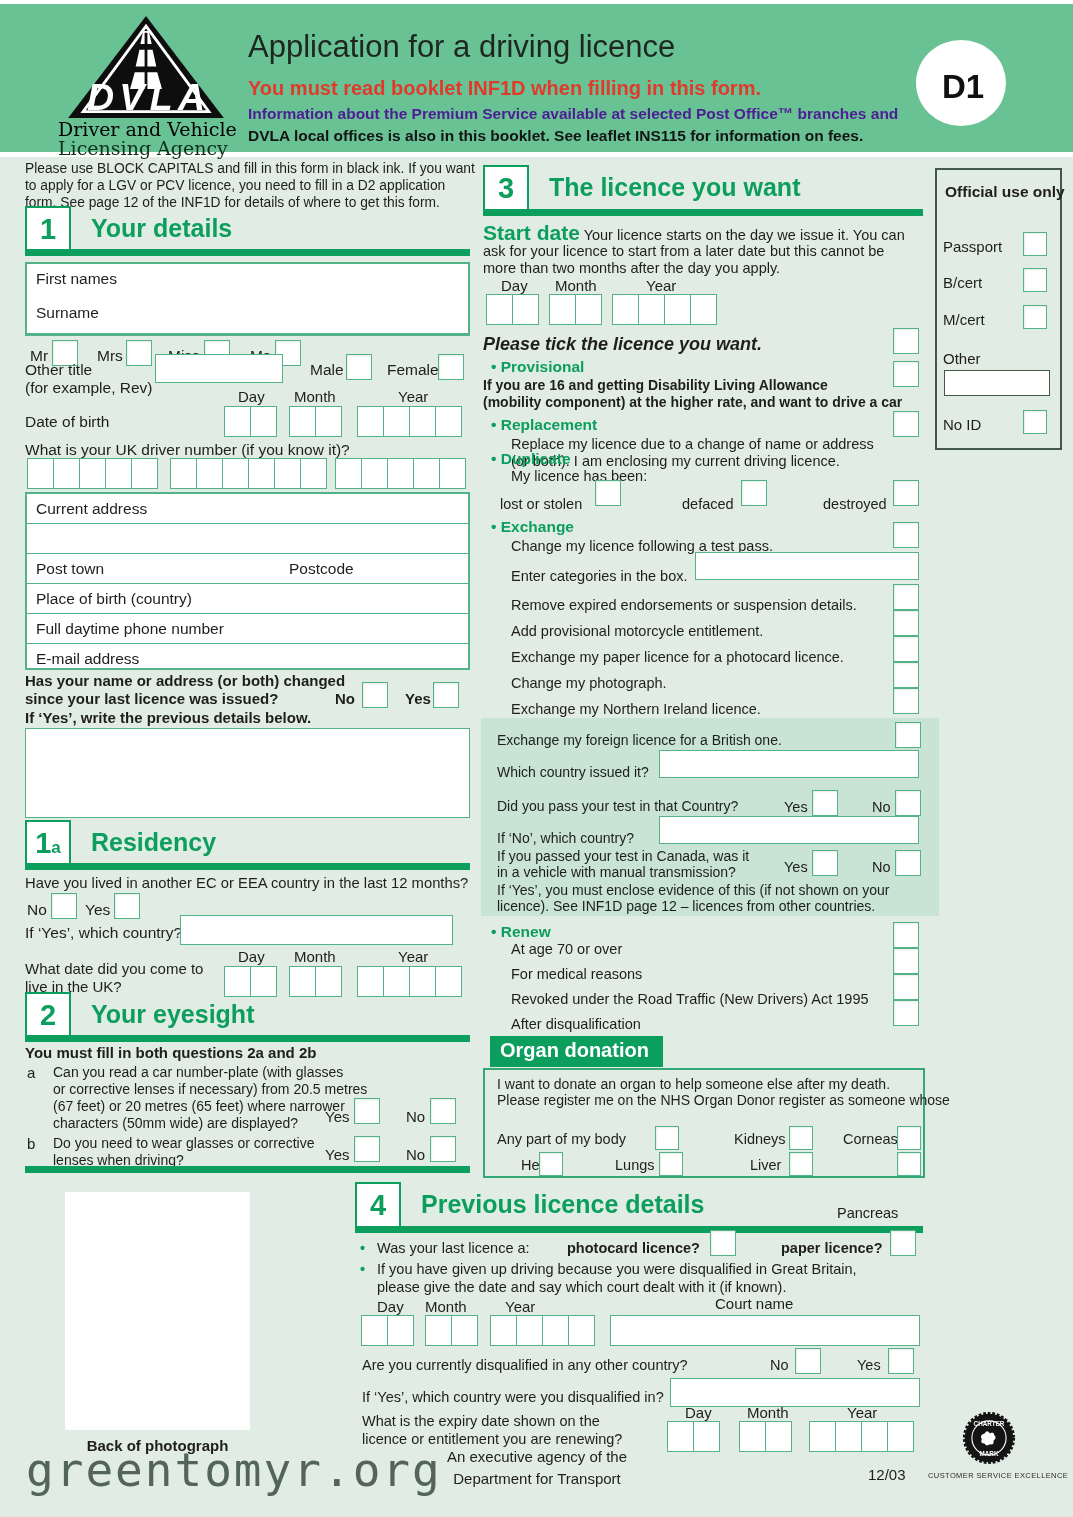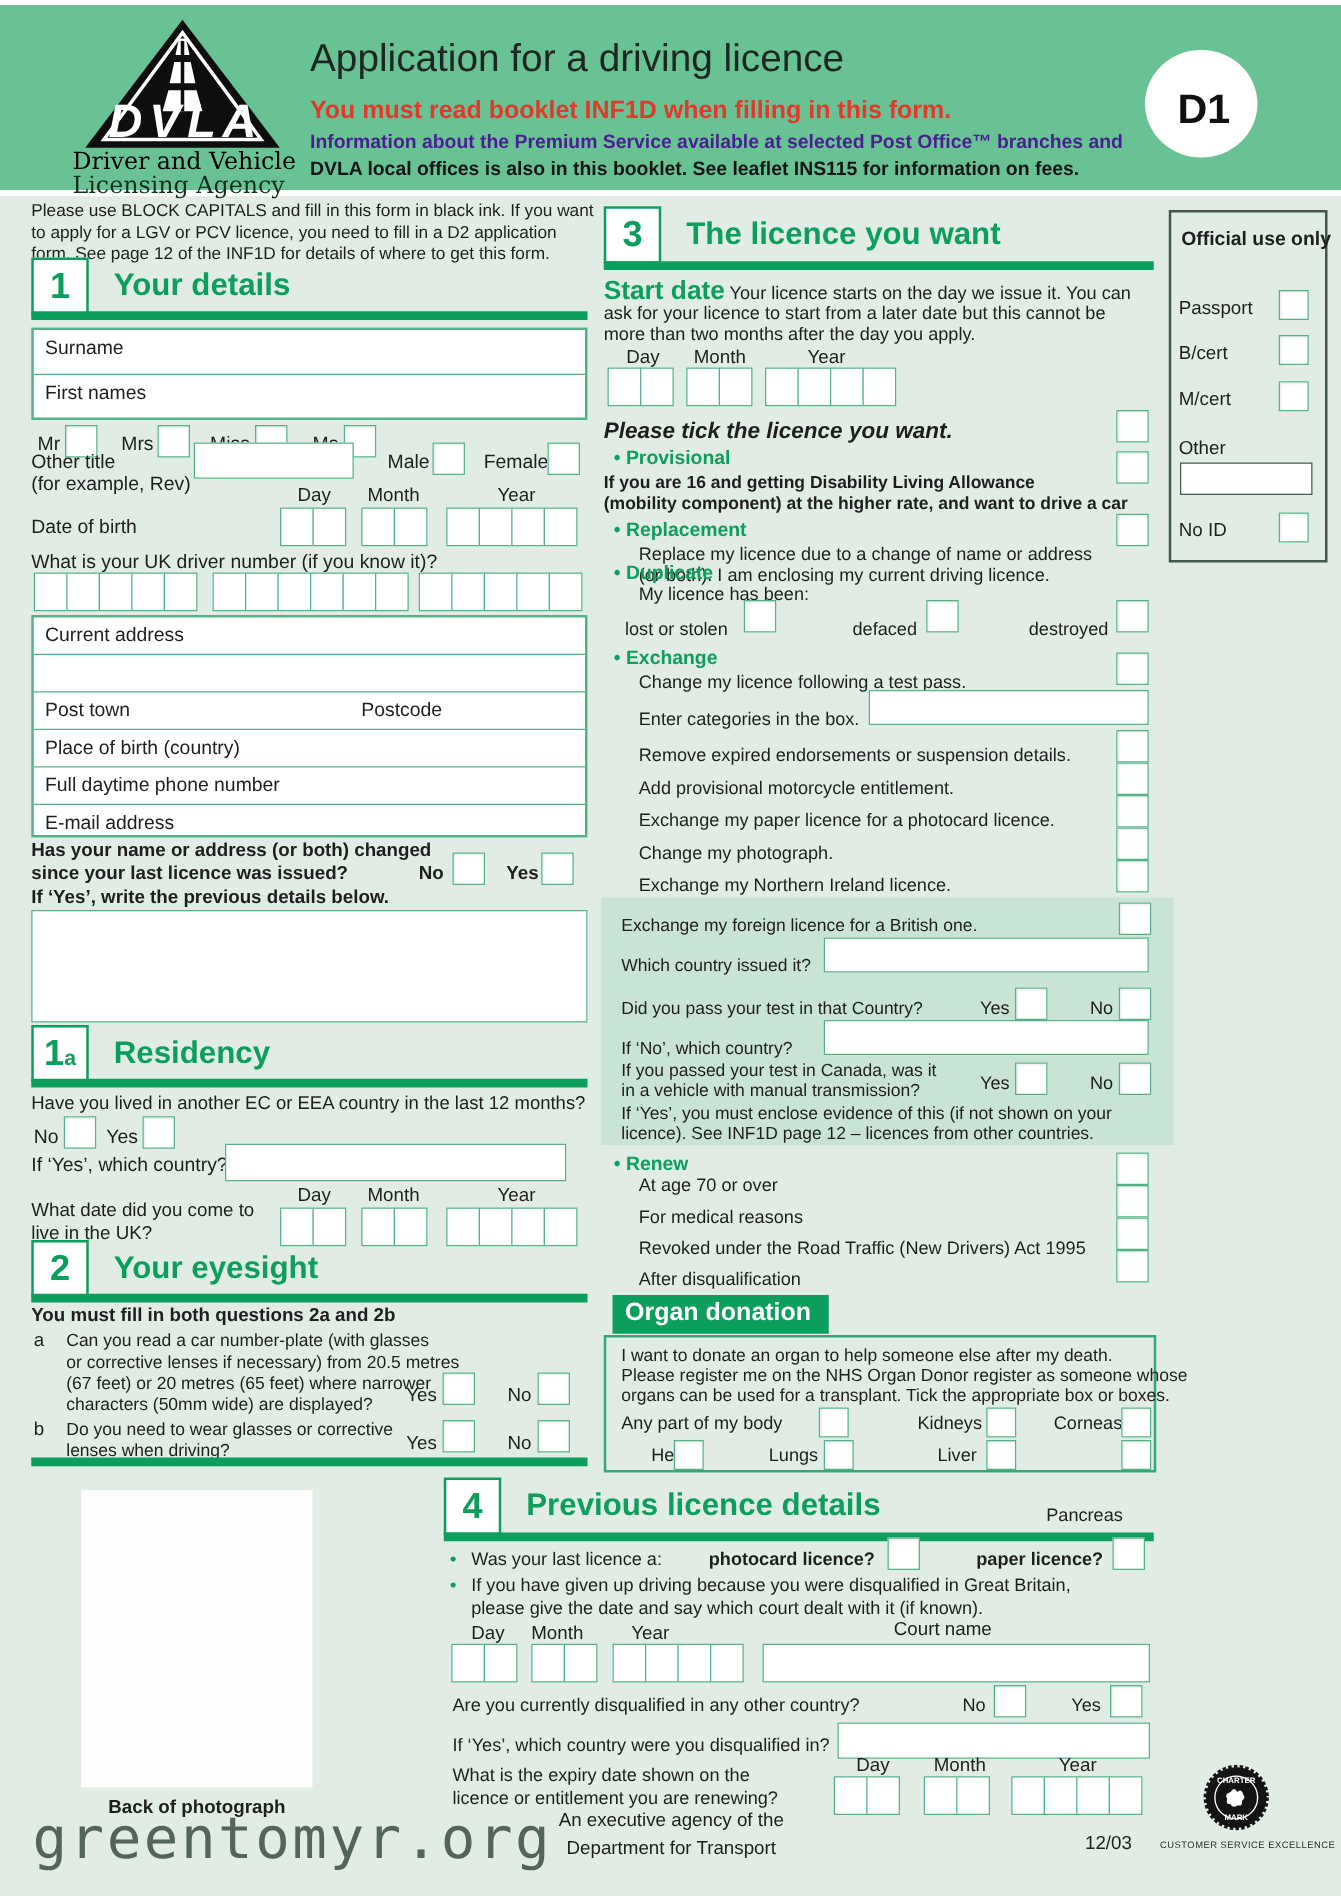--- a/index.html
+++ b/index.html
@@ -56,22 +56,22 @@
   <div class="col" style="left:25px;top:160px;width:445px;height:1015px;">
     <div class="t" style="left:0;top:0;font-size:13.8px;">Please use BLOCK CAPITALS and fill in this form in black ink. If you want</div>
     <div class="t" style="left:0;top:17px;font-size:13.8px;">to apply for a LGV or PCV licence, you need to fill in a D2 application</div>
     <div class="t" style="left:0;top:34px;font-size:13.8px;">form. See page 12 of the INF1D for details of where to get this form.</div>
 
     <div class="snum" style="left:0;top:46px;">1</div>
     <div class="stitle" style="left:66px;top:54px;">Your details</div>
     <div class="rule" style="left:0;top:89px;width:445px;"></div>
 
     <div class="whitebox" style="left:0;top:102px;width:445px;height:74px;">
+      <div class="frow" style="height:34px;">First names</div>
       <div class="frow u" style="height:36px;">Surname</div>
-      <div class="frow" style="height:34px;">First names</div>
     </div>
 
     <div class="t" style="left:5px;top:186px;font-size:15.5px;">Mr</div>
     <div class="cb" style="left:27px;top:180px;"></div>
     <div class="t" style="left:72px;top:186px;font-size:15.5px;">Mrs</div>
     <div class="cb" style="left:101px;top:180px;"></div>
     <div class="t" style="left:143px;top:186px;font-size:15.5px;">Miss</div>
     <div class="cb" style="left:179px;top:180px;"></div>
     <div class="t" style="left:225px;top:186px;font-size:15.5px;">Ms</div>
     <div class="cb" style="left:250px;top:180px;"></div>
@@ -304,21 +304,20 @@
     <div class="cb" style="left:410px;top:809px;"></div>
     <div class="t" style="left:28px;top:850px;font-size:14.5px;">After disqualification</div>
     <div class="cb" style="left:410px;top:835px;"></div>
 
     <div style="position:absolute;left:7px;top:871px;background:#0c9e5c;color:#fff;font-weight:bold;font-size:20px;padding:3px 14px 5px 10px;">
       <span>Organ donation</span>
     </div>
     <div style="position:absolute;left:0;top:903px;width:442px;height:110px;border:2px solid #35a877;box-sizing:border-box;">
       <div class="t" style="left:12px;top:6px;font-size:14px;">I want to donate an organ to help someone else after my death.</div>
       <div class="t" style="left:12px;top:22px;font-size:14px;">Please register me on the NHS Organ Donor register as someone whose</div>
-      <div class="t" style="left:12px;top:38px;font-size:14px;">organs can be used for a transplant. Tick the appropriate box or boxes.</div>
       <div class="t" style="left:12px;top:60px;font-size:14.5px;">Any part of my body</div>
       <div class="cb" style="left:170px;top:56px;width:24px;height:24px;"></div>
       <div class="t" style="left:249px;top:60px;font-size:14.5px;">Kidneys</div>
       <div class="cb" style="left:304px;top:56px;width:24px;height:24px;"></div>
       <div class="t" style="left:358px;top:60px;font-size:14.5px;">Corneas</div>
       <div class="cb" style="left:412px;top:56px;width:24px;height:24px;"></div>
       <div class="t" style="left:12px;top:86px;font-size:14.5px;margin-left:24px;">Heart</div>
       <div class="cb" style="left:54px;top:82px;width:24px;height:24px;"></div>
       <div class="t" style="left:130px;top:86px;font-size:14.5px;">Lungs</div>
       <div class="cb" style="left:174px;top:82px;width:24px;height:24px;"></div>

